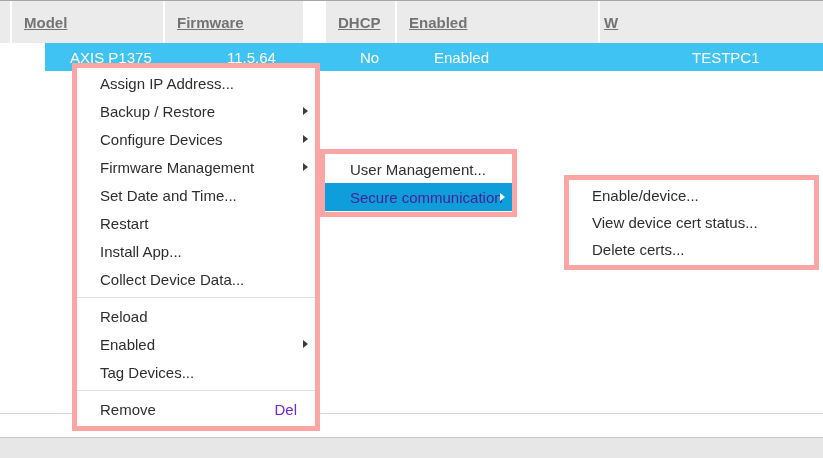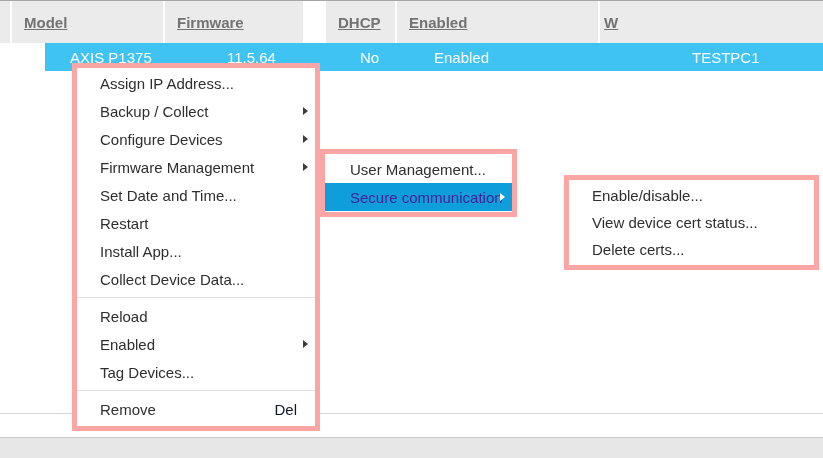--- a/index.html
+++ b/index.html
@@ -39,21 +39,21 @@
 
   
   .menu{position:absolute;background:#fff;border:5px solid #fca5a5;box-sizing:border-box;
         font-size:15px;color:#2e2e2e;}
   .menu-item{height:28px;display:flex;align-items:center;position:relative;
              padding-left:23px;padding-right:12px;white-space:nowrap;cursor:default;}
   .menu-item .label{pointer-events:none;}
   .arrow{position:absolute;right:7px;top:50%;margin-top:-4px;width:0;height:0;
          border-left:5px solid #3c3c3c;border-top:4px solid transparent;border-bottom:4px solid transparent;}
   .menu-sep{height:1px;background:#e2e2e2;margin:4px 0;}
-  .shortcut{margin-left:auto;color:#0f172a;padding-right:6px;}
+  .shortcut{margin-left:auto;color:#6d28d9;padding-right:6px;}
 
   #main-menu{left:72px;top:63px;width:248px;padding:1px 0 3px 0;z-index:10;}
   #main-menu .menu-item.hl{
       background-image:linear-gradient(#0d9edb,#0d9edb);
       background-size:100% 23px;background-position:0 1px;background-repeat:no-repeat;
       color:#fff;}
   #main-menu .menu-item.hl .arrow{border-left-color:#fff;}
 
   #security-submenu{left:320px;top:149px;width:197px;padding:1px 0;z-index:11;}
   #security-submenu .menu-item{padding-left:25px;}
@@ -87,21 +87,21 @@
   </div>
 
   <div class="split-line"></div>
   <div class="status-bar"></div>
 
   <div class="menu" id="main-menu">
     <div class="menu-item">
       <span class="label">Assign IP Address...</span>
     </div>
     <div class="menu-item">
-      <span class="label">Backup / Collect</span>
+      <span class="label">Backup / Restore</span>
       <span class="arrow"></span>
     </div>
     <div class="menu-item">
       <span class="label">Configure Devices</span>
       <span class="arrow"></span>
     </div>
     <div class="menu-item">
       <span class="label">Firmware Management</span>
       <span class="arrow"></span>
     </div>
@@ -140,21 +140,21 @@
       <span class="label">User Management...</span>
     </div>
     <div class="menu-item hl">
       <span class="label">Secure communication</span>
       <span class="arrow"></span>
     </div>
   </div>
 
   <div class="menu" id="securecomm-submenu">
     <div class="menu-item">
-      <span class="label">Enable/disable...</span>
+      <span class="label">Enable/device...</span>
     </div>
     <div class="menu-item">
       <span class="label">View device cert status...</span>
     </div>
     <div class="menu-item">
       <span class="label">Delete certs...</span>
     </div>
   </div>
 
 </div>

